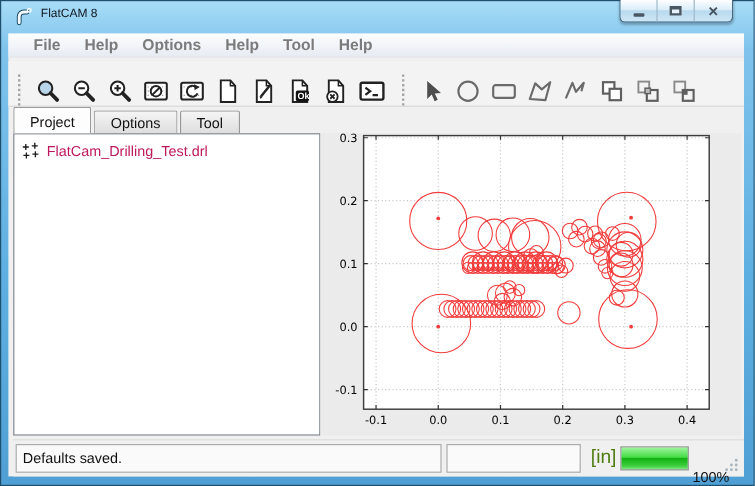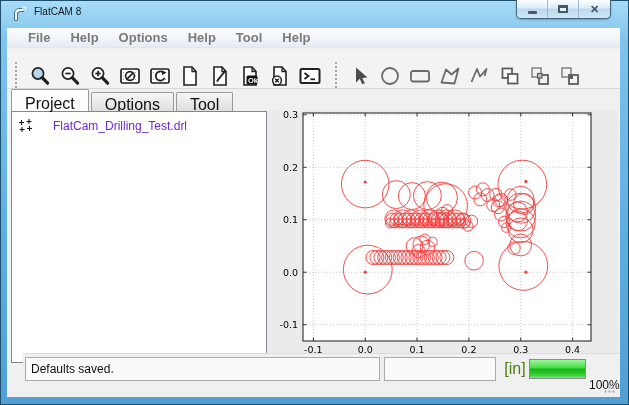--- a/index.html
+++ b/index.html
@@ -35,36 +35,36 @@
   .toolbar {
     position:absolute; left:0; top:23px; right:0; height:38px; background:#f3f3f3;
     border-bottom:1px solid #d7d7d7; display:flex; align-items:flex-end; padding-left:6px;
   }
   .tb-handle { width:4px; height:26px; border-left:2px dotted #a6a6a6; margin:0 6px 0 2px; }
   .tb-icon { width:24px; height:24px; margin:0 3px; display:flex; align-items:center; justify-content:center; }
   .tb-icon svg { width:24px; height:24px; }
   
   .tabbar { position:absolute; left:0; top:61px; right:0; height:22px; display:flex; align-items:flex-end; padding-left:4px; }
   .tab {
-    font-size:16px; color:#111; padding:3px 13px 3px 13px; margin-right:2px;
+    font-size:12px; color:#111; padding:3px 13px 3px 13px; margin-right:2px;
     border:1px solid #9a9a9a; border-bottom:none; border-radius:2px 2px 0 0;
     background:linear-gradient(180deg,#f5f5f5 0%,#dedede 100%); height:19px;
   }
   .tab.active { background:#fdfdfd; height:22px; padding-top:5px; position:relative; z-index:2; }
   
   .content { position:absolute; left:0; top:83px; right:0; bottom:31px; }
   .tree-pane {
     position:absolute; left:4px; top:0; width:256px; bottom:3px;
     background:#ffffff; border:1px solid #828790;
   }
-  .tree-item { display:flex; align-items:center; gap:20px; padding:6px 2px 2px 6px; font-size:12px; color:#6d28d9; }
+  .tree-item { display:flex; align-items:center; gap:6px; padding:6px 2px 2px 6px; font-size:12px; color:#be185d; }
   .plot-pane { position:absolute; left:260px; right:2px; top:0; bottom:3px; background:#ebebeb; }
   .plot-pane svg { position:absolute; left:0; top:0; }
   
-  .statusbar { position:absolute; left:16px; right:0; bottom:0; height:44px; background:#f0f0f0;
+  .statusbar { position:absolute; left:4px; right:0; bottom:0; height:31px; background:#f0f0f0;
     border-top:1px solid #dcdcdc; }
   .sb-panel { position:absolute; top:3px; height:24px; background:#fafafa; border:1px solid #ababab;
     font-size:12px; color:#101010; display:flex; align-items:center; padding-left:5px; }
   .sb-msg   { left:2px;  width:355px; }
   .sb-extra { left:361px; width:112px; }
   .sb-units { position:absolute; top:3px; height:24px; left:478px; width:28px; display:flex; align-items:center;
     justify-content:center; font-size:16px; color:#4d7c0f; }
   .sb-progress { position:absolute; left:506px; top:5px; width:57px; height:20px;
     border:1px solid #8e8e8e; background:#e6e6e6; box-shadow:inset 0 1px 2px rgba(0,0,0,.25); }
   .sb-progress-fill { height:100%;

